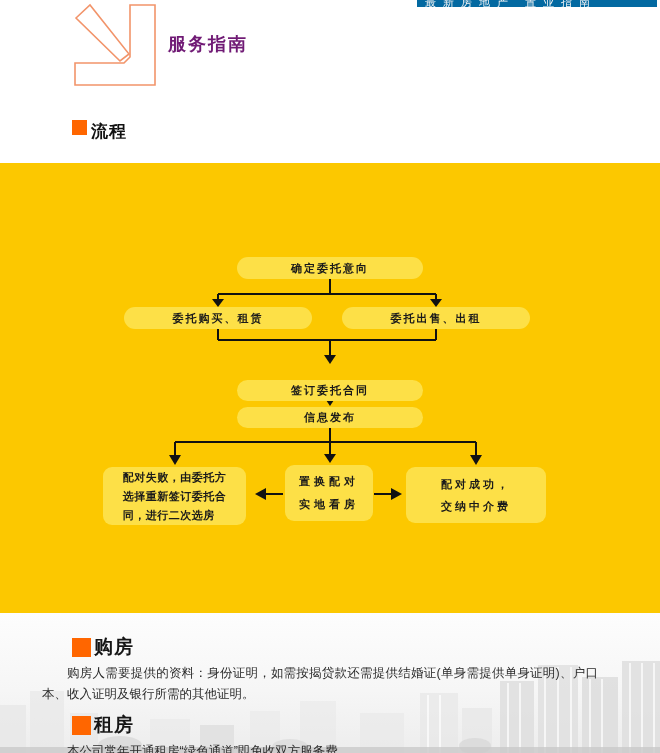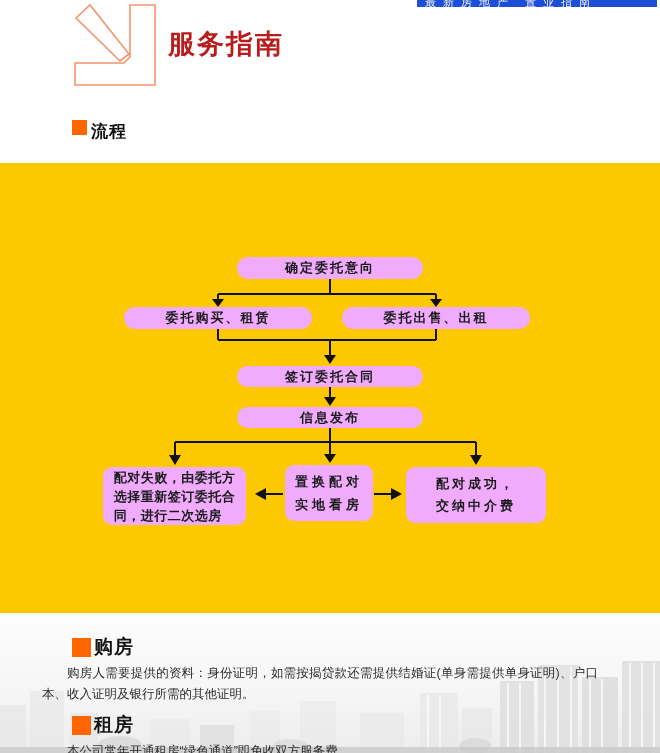--- a/index.html
+++ b/index.html
@@ -9,56 +9,56 @@
     margin:0 auto;
     background:#ffffff;
     font-family:"Liberation Sans","DejaVu Sans",sans-serif;
     overflow:hidden;
   }
 
   
   .header{position:relative;width:660px;height:163px;background:#fff;}
   .topbar{
     position:absolute;top:0;left:417px;width:240px;height:7px;
-    background:#1d4ed8;overflow:hidden;
+    background:#0369a1;overflow:hidden;
   }
   .topbar span{
     display:block;color:#f5f5f5;font-size:11px;letter-spacing:7px;
     white-space:nowrap;transform:translateY(-5px);padding-left:8px;
   }
   .logo{position:absolute;left:58px;top:2px;}
   .titles{position:absolute;left:168px;top:30px;}
   .title-cn{
-    font-size:27px;font-weight:bold;color:#b91c1c;letter-spacing:2px;
+    font-size:18px;font-weight:bold;color:#701a75;letter-spacing:2px;
     line-height:28px;margin:0;
   }
   .title-en{
     font-family:"Liberation Serif","DejaVu Serif",serif;
     font-size:25px;font-weight:bold;color:#e8490b;letter-spacing:1px;
     line-height:26px;margin:2px 0 0 0;
   }
   .proc-row{position:absolute;left:72px;top:120px;display:flex;}
   .sq{background:#ff6600;display:inline-block;}
   .sq-small{width:15px;height:15px;margin-right:4px;}
   .proc-label{font-size:17px;font-weight:bold;color:#111;letter-spacing:1px;}
 
   
   .flow{position:relative;width:660px;height:450px;background:#fcc800;}
   .flow svg.connectors{position:absolute;left:0;top:0;}
   .node{
-    position:absolute;background:#f0abfc;
+    position:absolute;background:#fde047;
     display:flex;align-items:center;justify-content:center;
-    font-size:13px;font-weight:bold;color:#1a1a1a;
+    font-size:11px;font-weight:bold;color:#1a1a1a;
     box-sizing:border-box;
   }
   .pill{height:22px;border-radius:11px;letter-spacing:2px;}
   .n1{left:237px;top:94px;width:186px;}
   .n2a{left:124px;top:144px;width:188px;}
   .n2b{left:342px;top:144px;width:188px;}
-  .n3{left:237px;top:203px;width:186px;height:21px;}
+  .n3{left:237px;top:217px;width:186px;height:21px;}
   .n4{left:237px;top:244px;width:186px;height:21px;}
   .card{border-radius:9px;white-space:pre-line;}
   .n5a{left:103px;top:304px;width:143px;height:58px;
        text-align:left;line-height:19px;padding:12px 7px;letter-spacing:.5px;}
   .n5b{left:285px;top:302px;width:88px;height:56px;
        text-align:center;line-height:23px;letter-spacing:4px;}
   .n5c{left:406px;top:304px;width:140px;height:56px;
        text-align:center;line-height:22px;letter-spacing:3px;}
 
   

